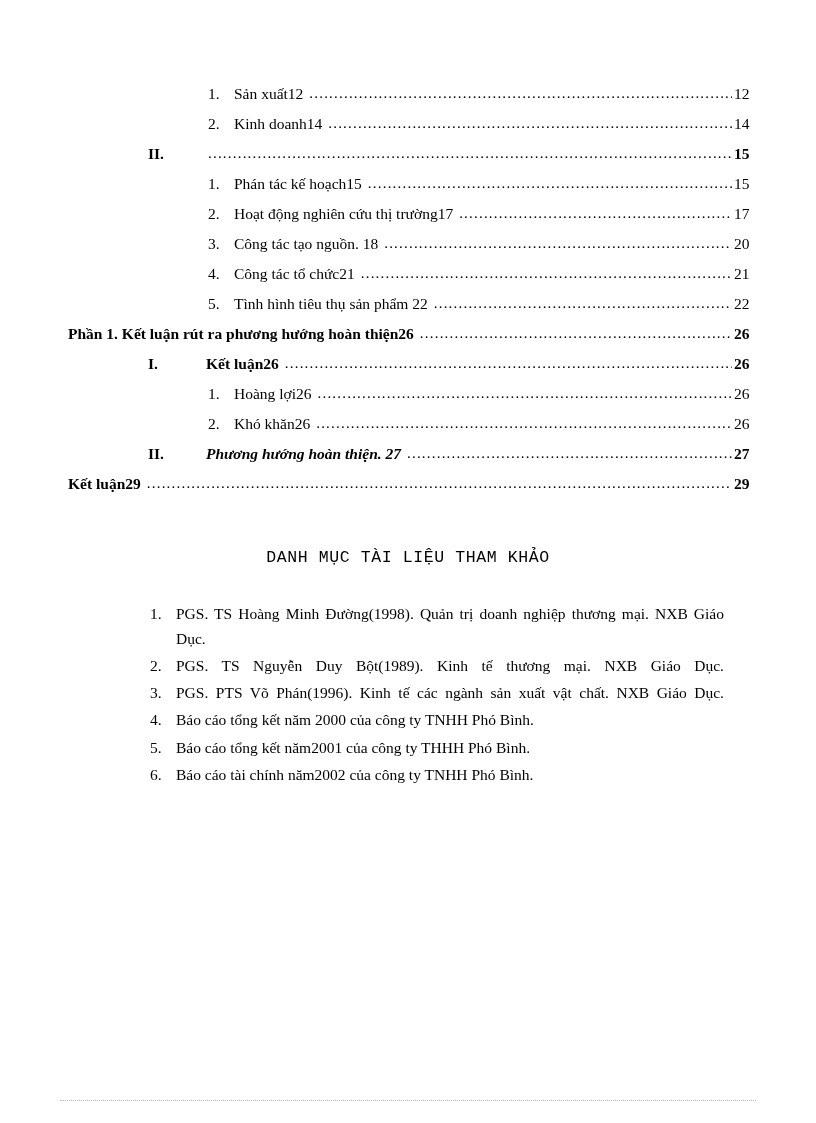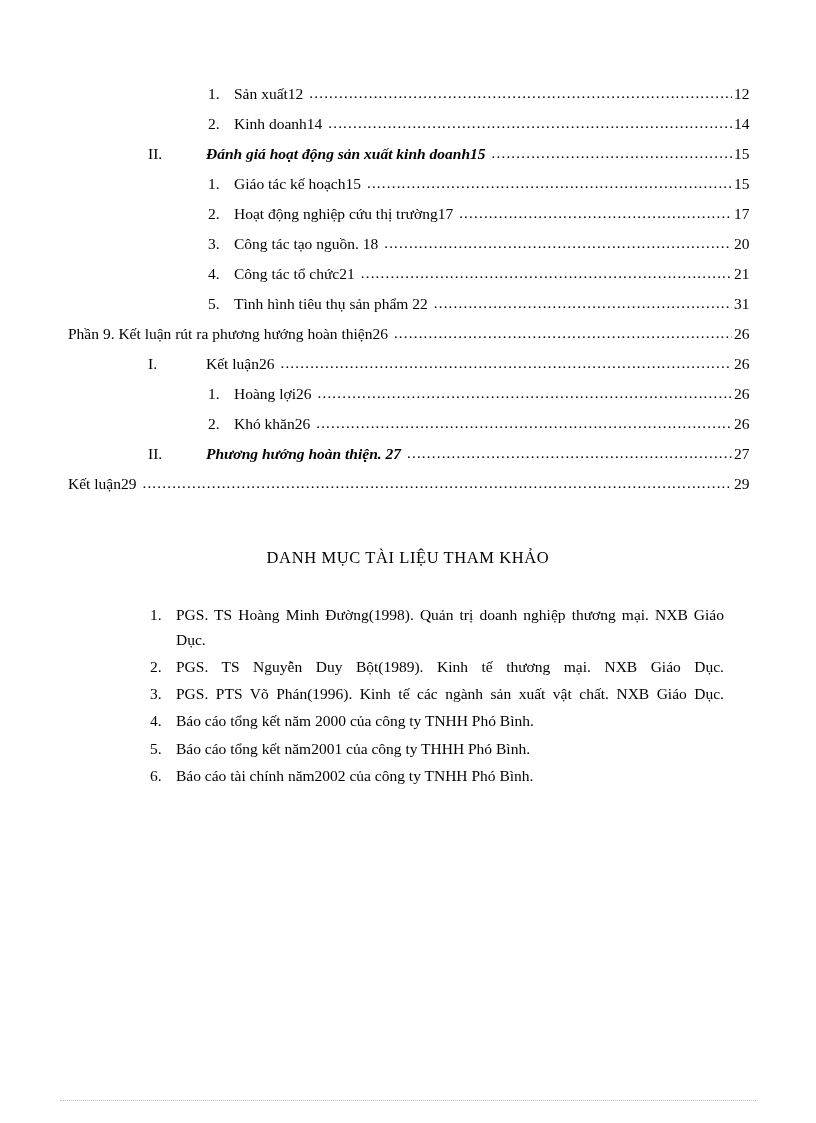--- a/index.html
+++ b/index.html
@@ -59,33 +59,33 @@
     text-align: left;
     min-width: 22px;
   }
 
   
   .lvl-sub { padding-left: 148px; }
   .lvl-roman { padding-left: 88px; }
   .lvl-part { padding-left: 8px; }
   .lvl-root { padding-left: 8px; }
 
-  .bold { font-weight: normal; }
+  .bold { font-weight: bold; }
   .bolditalic { font-weight: bold; font-style: italic; }
 
   .num-sub { width: 26px; display: inline-block; }
   .num-roman { width: 58px; display: inline-block; }
 
   
   .ref-heading {
     text-align: center;
     font-size: 16.5px;
     letter-spacing: 0.6px;
     margin: 56px 0 34px 0;
-    font-family: Liberation Serif, serif;
+    font-family: Liberation Mono, monospace;
   }
   
   .refs {
     padding: 0 92px 0 150px;
   }
   .ref-item {
     display: flex;
     font-size: 15.5px;
     line-height: 1.62;
     margin-bottom: 2px;
@@ -128,56 +128,55 @@
         <span class="page-no">12</span>
       </div>
       <div class="toc-row lvl-sub">
         <span class="num num-sub">2.</span>
         <span class="title">Kinh  doanh14</span>
         <span class="leader">............................................................................................................................................................................................................................</span>
         <span class="page-no">14</span>
       </div>
       <div class="toc-row lvl-roman">
         <span class="num num-roman bold">II.</span>
-        <span class="title bolditalic">Đánh giá hoạt động sản xuất kinh doanh15</span>
         <span class="leader">............................................................................................................................................................................................................................</span>
         <span class="page-no bold">15</span>
       </div>
       <div class="toc-row lvl-sub">
         <span class="num num-sub">1.</span>
-        <span class="title">Giáo tác kế hoạch15</span>
+        <span class="title">Phán tác kế hoạch15</span>
         <span class="leader">............................................................................................................................................................................................................................</span>
         <span class="page-no">15</span>
       </div>
       <div class="toc-row lvl-sub">
         <span class="num num-sub">2.</span>
-        <span class="title">Hoạt động nghiệp  cứu thị  trường17</span>
+        <span class="title">Hoạt động nghiên  cứu thị  trường17</span>
         <span class="leader">............................................................................................................................................................................................................................</span>
         <span class="page-no">17</span>
       </div>
       <div class="toc-row lvl-sub">
         <span class="num num-sub">3.</span>
         <span class="title">Công tác tạo nguồn. 18</span>
         <span class="leader">............................................................................................................................................................................................................................</span>
         <span class="page-no">20</span>
       </div>
       <div class="toc-row lvl-sub">
         <span class="num num-sub">4.</span>
         <span class="title">Công tác tổ chức21</span>
         <span class="leader">............................................................................................................................................................................................................................</span>
         <span class="page-no">21</span>
       </div>
       <div class="toc-row lvl-sub">
         <span class="num num-sub">5.</span>
         <span class="title">Tình hình tiêu thụ sản phẩm 22</span>
         <span class="leader">............................................................................................................................................................................................................................</span>
-        <span class="page-no">31</span>
+        <span class="page-no">22</span>
       </div>
       <div class="toc-row lvl-part">
-        <span class="title bold">Phần 9. Kết luận rút ra phương hướng hoàn thiện26</span>
+        <span class="title bold">Phần 1. Kết luận rút ra phương hướng hoàn thiện26</span>
         <span class="leader">............................................................................................................................................................................................................................</span>
         <span class="page-no bold">26</span>
       </div>
       <div class="toc-row lvl-roman">
         <span class="num num-roman bold">I.</span>
         <span class="title bold">Kết luận26</span>
         <span class="leader">............................................................................................................................................................................................................................</span>
         <span class="page-no bold">26</span>
       </div>
       <div class="toc-row lvl-sub">

